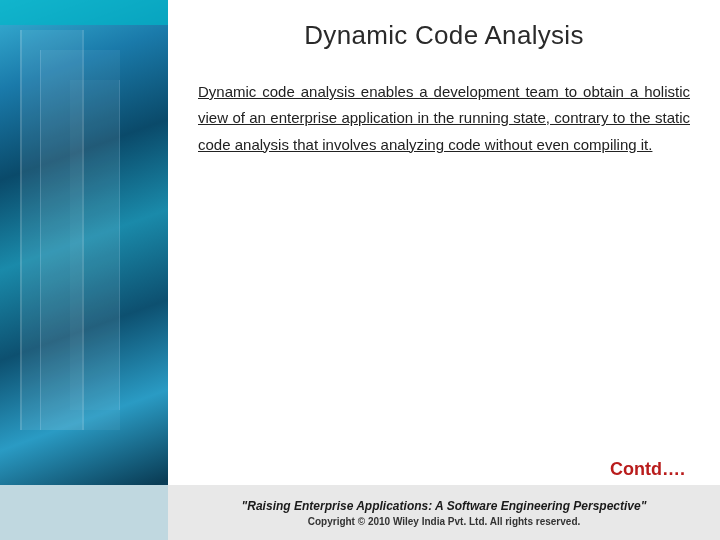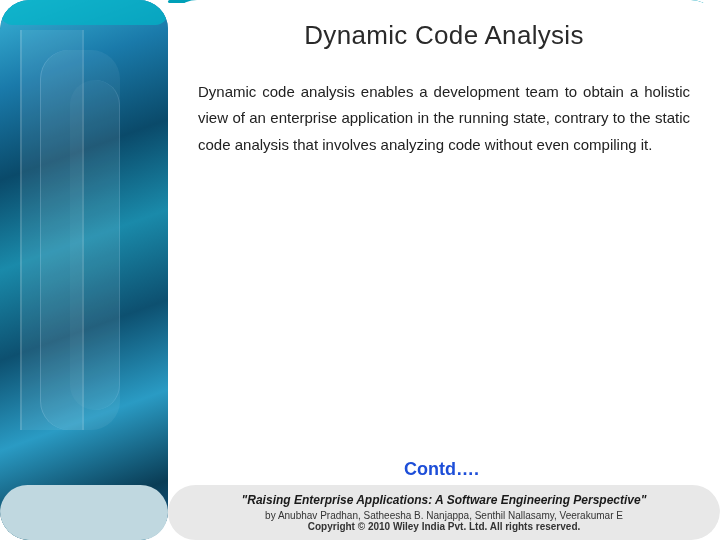--- a/index.html
+++ b/index.html
@@ -1,19 +1,18 @@
 <!DOCTYPE html>
 <html><head>
   <meta charset="utf-8">
   <style>
     * {
       margin: 0;
       padding: 0;
       box-sizing: border-box;
-      border-radius: 29px;
     }
 
     body {
       width: 720px;
       height: 540px;
       overflow: hidden;
       font-family: Arial, sans-serif;
       background: #ffffff;
       position: relative;
     }
@@ -119,27 +118,28 @@
       padding-bottom: 8px;
       letter-spacing: 0.3px;
     }
 
     .slide-body {
       font-size: 15px;
       line-height: 1.75;
       color: #222222;
       text-align: justify;
       flex: 1;
+      text-decoration: underline;
     }
 
     .contd {
-      text-align: center;
+      text-align: right;
       font-size: 18px;
       font-weight: bold;
-      color: #1d4ed8;
+      color: #b91c1c;
       margin-top: auto;
       padding-top: 20px;
       padding-right: 5px;
     }
 
     .footer-area {
       position: absolute;
       bottom: 0;
       left: 168px;
       right: 0;
@@ -217,17 +217,16 @@
 
     <div class="contd">Contd….</div>
   </div>
 
   <div class="left-footer"></div>
 
   <div class="footer-area">
     <div class="footer-main">
       <span class="book-title">"Raising Enterprise Applications: A Software Engineering Perspective"</span>
     </div>
-    <div class="footer-sub">by Anubhav Pradhan, Satheesha B. Nanjappa, Senthil Nallasamy, Veerakumar E</div>
     <div class="footer-copyright">Copyright © 2010 Wiley India Pvt. Ltd.  All rights reserved.</div>
   </div>
 
 </div>
 
 </body></html>

